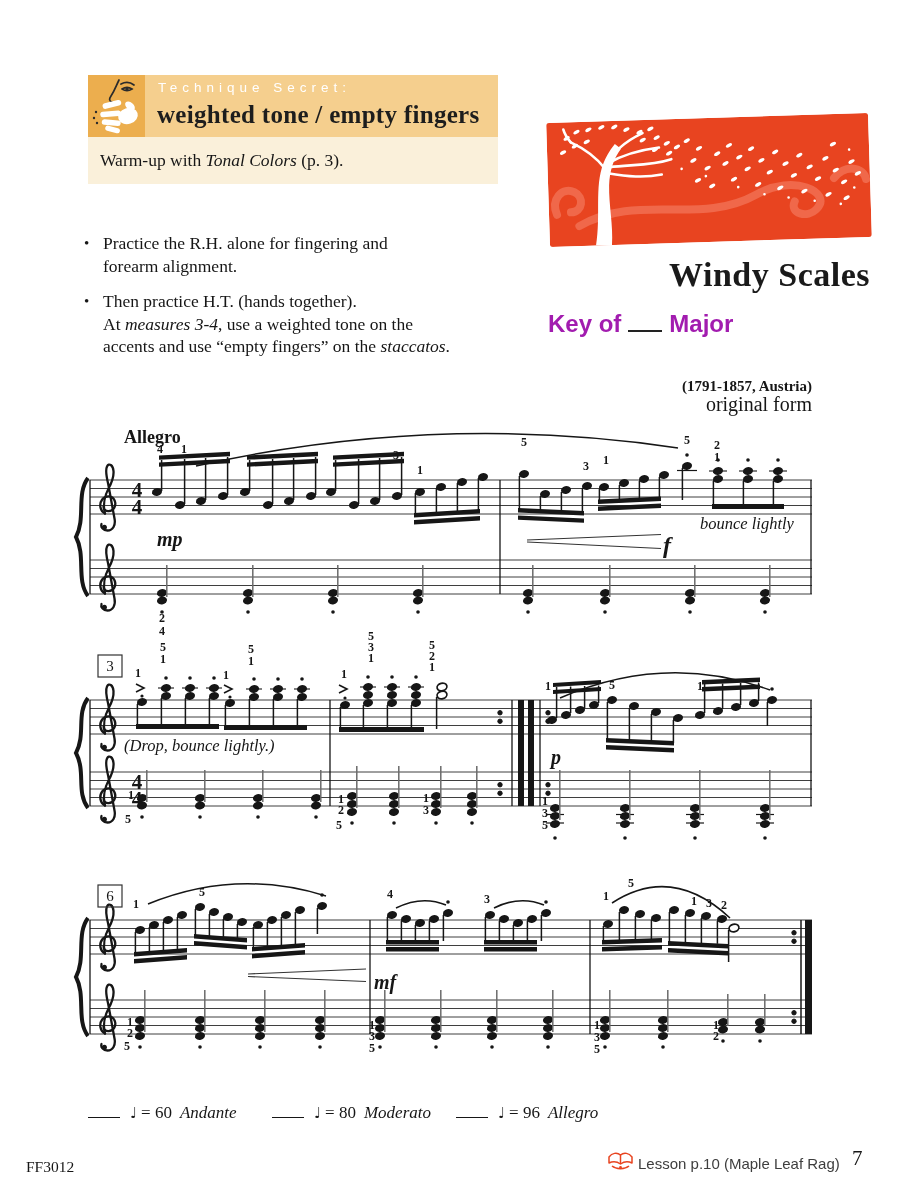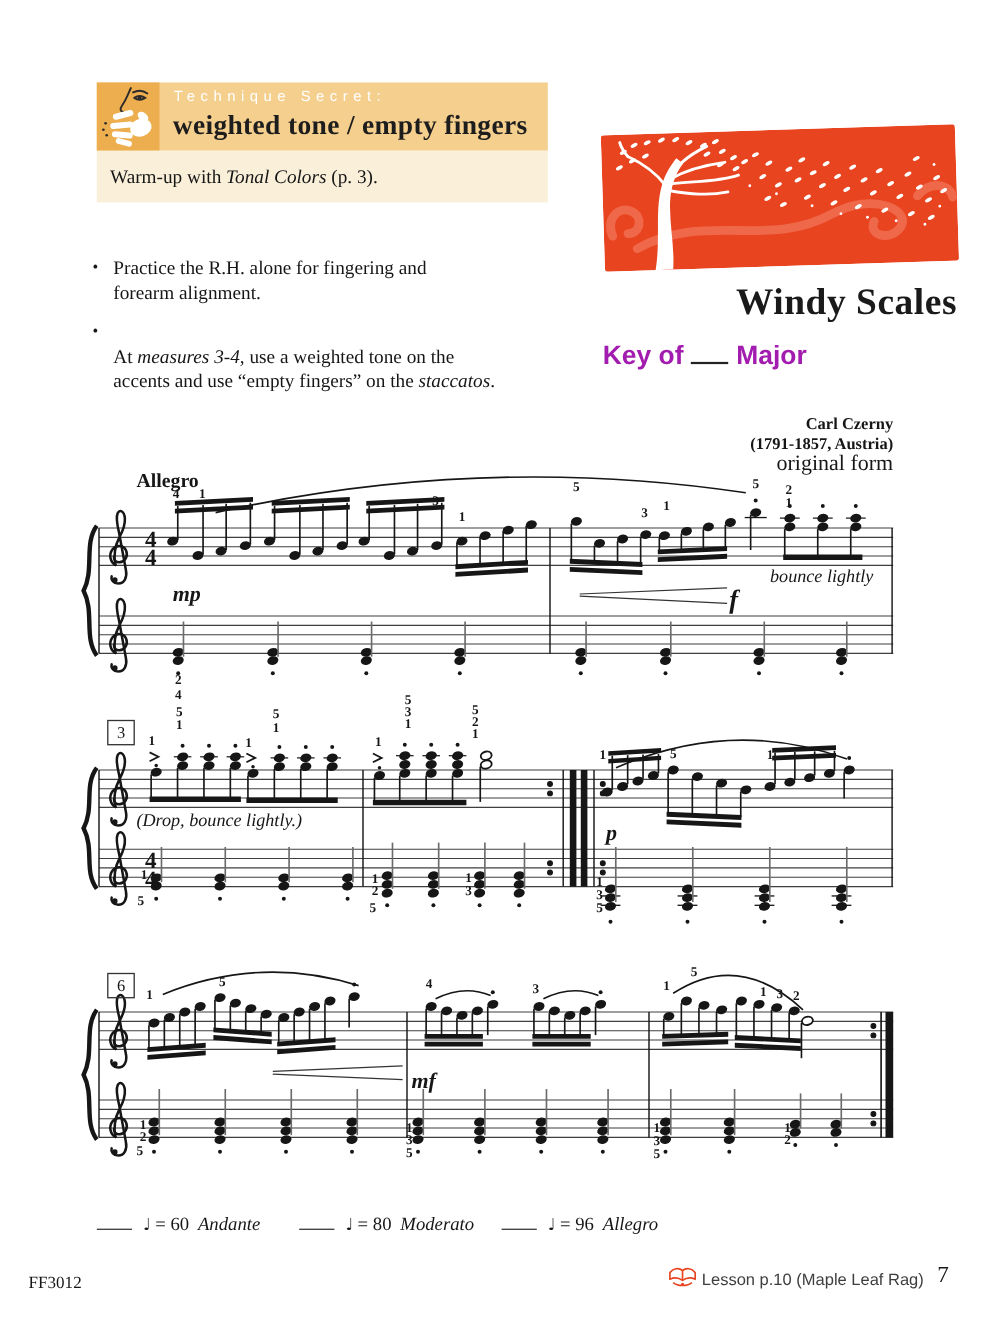--- a/index.html
+++ b/index.html
@@ -176,29 +176,28 @@
     <div class="bullet">
       <div class="bdot">•</div>
       <div>
         <span>Practice the R.H. alone for fingering and</span><br>
         <span>forearm alignment.</span>
       </div>
     </div>
     <div class="bullet">
       <div class="bdot">•</div>
       <div>
-        <br>
+        <span>Then practice H.T. (hands together).</span><br>
         <span>At </span><i>measures 3-4</i><span>, use a weighted tone on the</span><br>
         <span>accents and use “empty fingers” on the </span><i>staccatos</i><span>.</span>
       </div>
     </div>
   </div>
 
   <div class="abs credit">
-    <div class="c1">Carl Czerny</div>
     <div class="c2">(1791-1857, Austria)</div>
     <div class="c3">original form</div>
   </div>
 
   <svg class="abs" style="left:0;top:0" width="900" height="1200" viewBox="0 0 900 1200">
     <defs>
       <g id="nh">
           <ellipse rx="5.1" ry="3.9" transform="rotate(-15)" fill="#161616" stroke="none"></ellipse>
         </g>
       <g id="onh">

